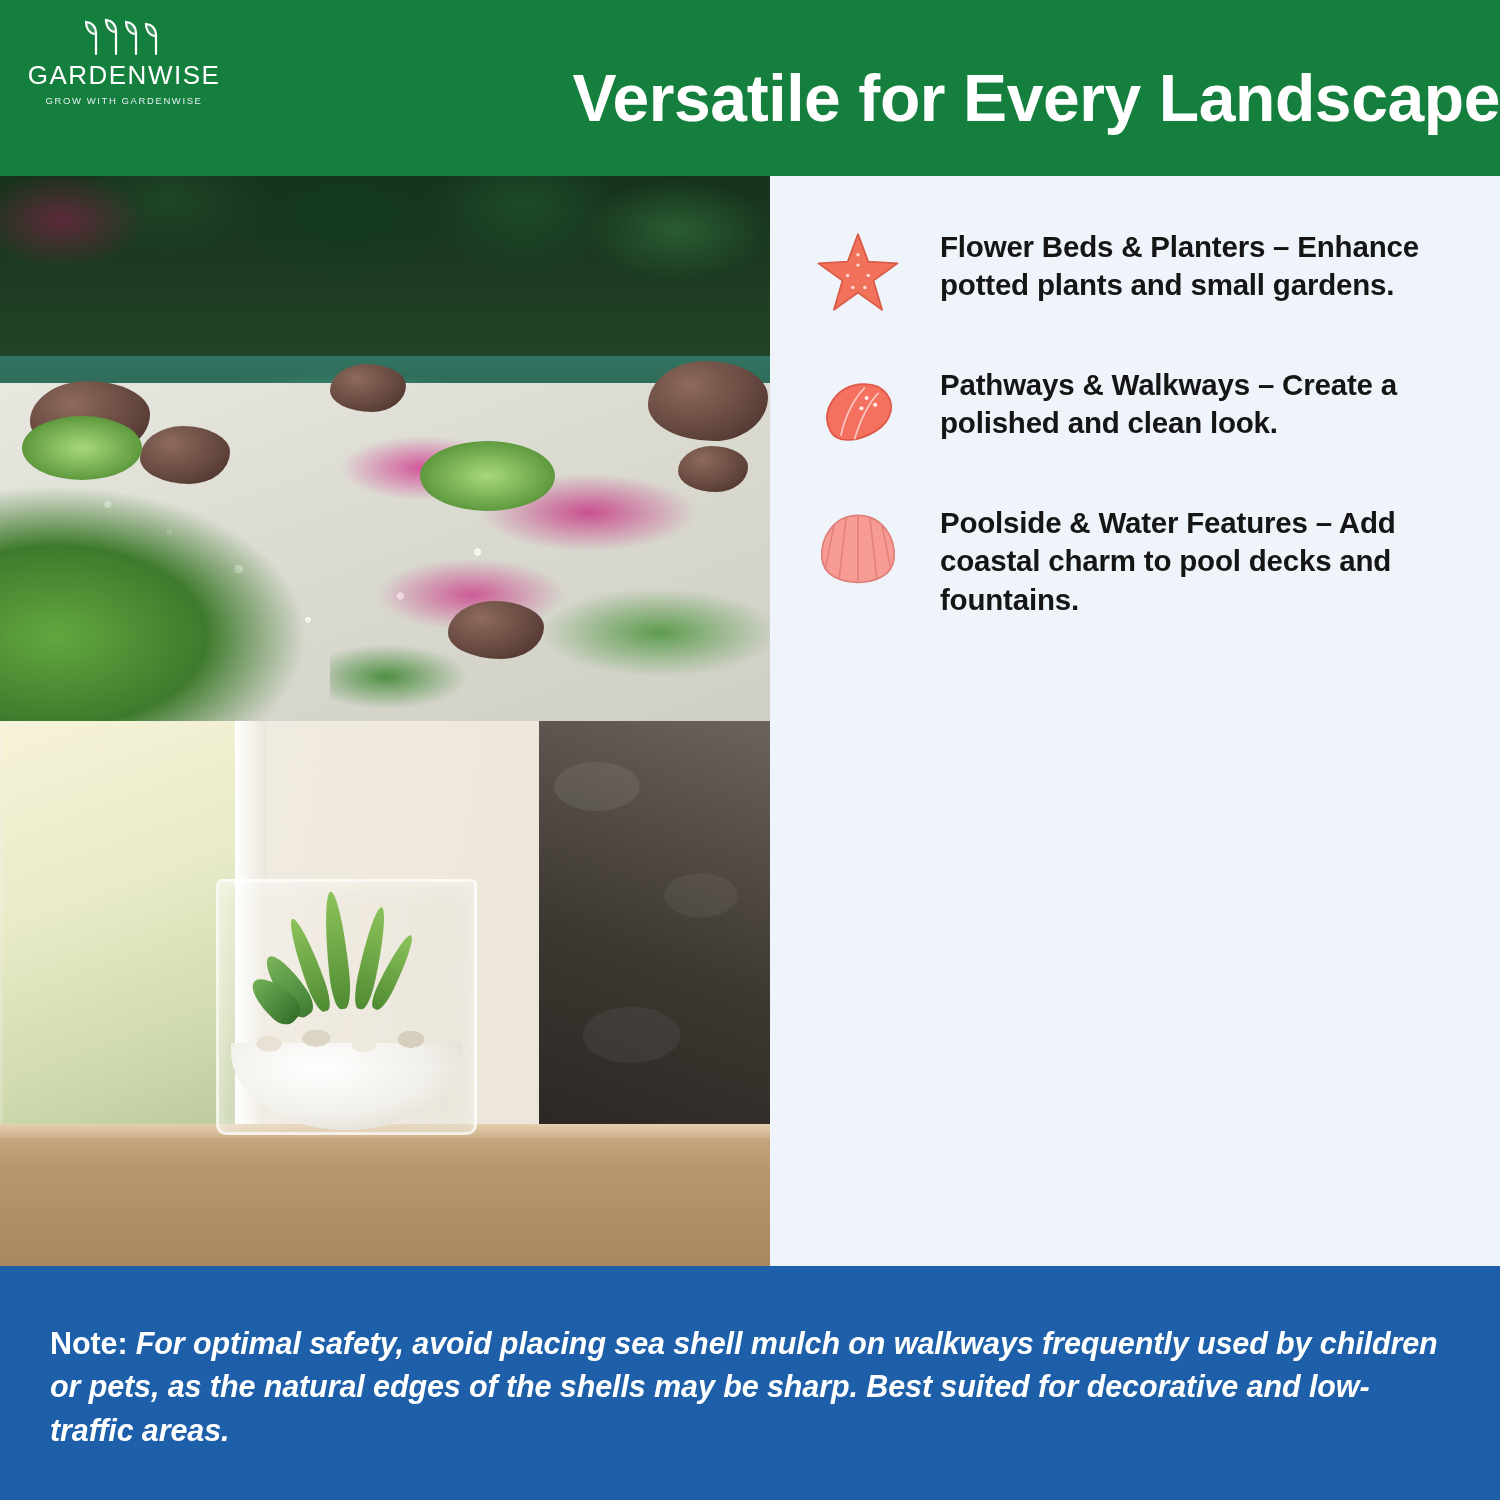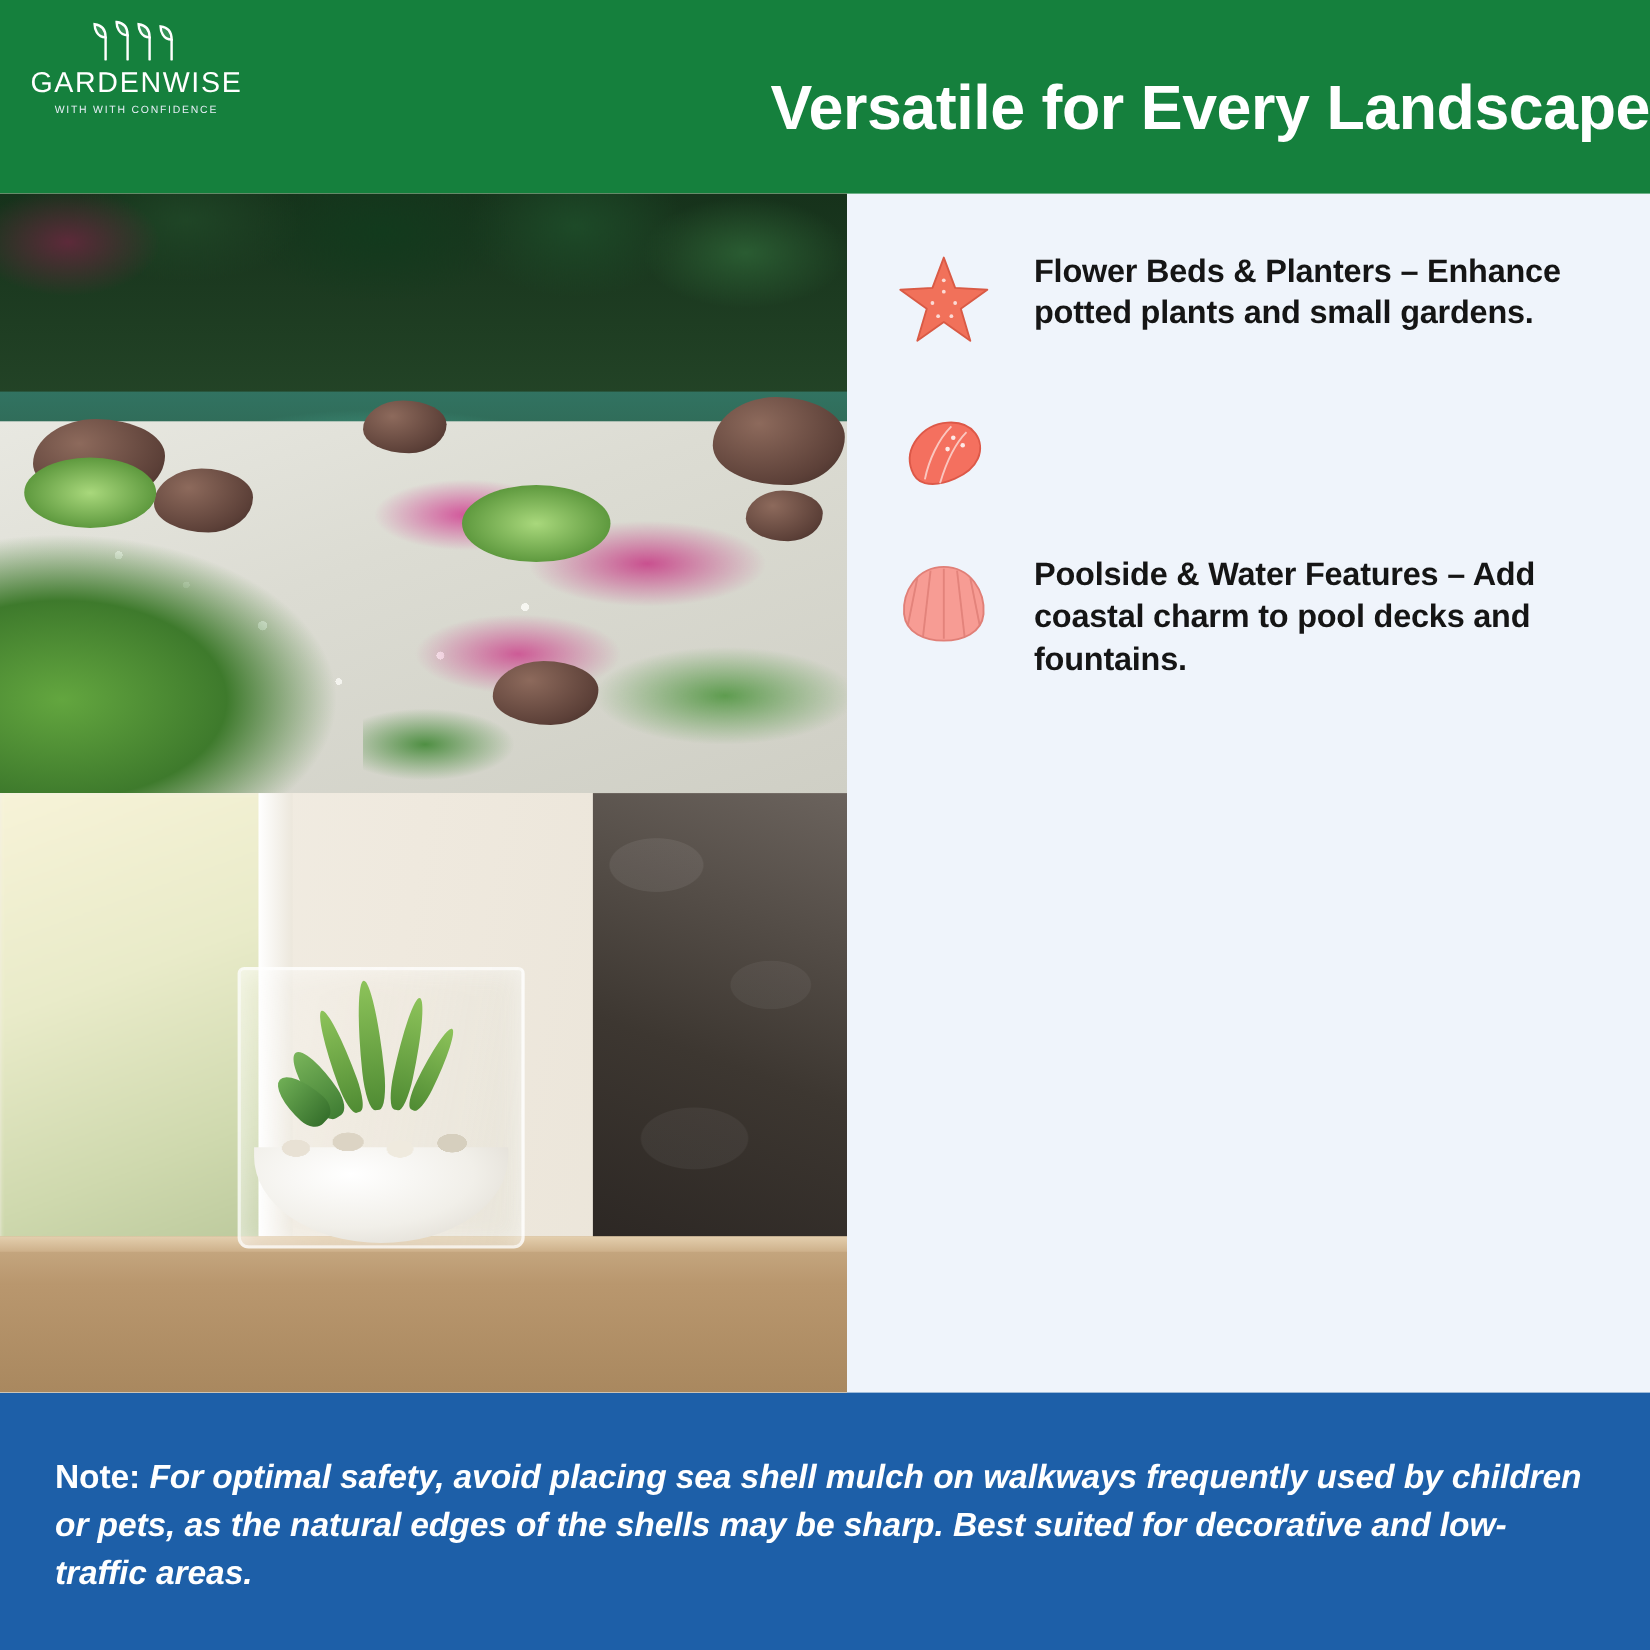--- a/index.html
+++ b/index.html
@@ -53,21 +53,21 @@
     color: #ffffff;
   }
   .logo-tag {
     font-size: 9.5px;
     letter-spacing: 1.6px;
     margin-top: 7px;
     color: #e7eef7;
   }
   .header-title {
     color: #ffffff;
-    font-size: 57px;
+    font-size: 66px;
     font-weight: bold;
     letter-spacing: -0.4px;
     text-align: center;
     margin-left: 60px;
     margin-top: 20px;
   }
 
   
   .body {
     flex: 1 1 auto;
@@ -276,21 +276,21 @@
             <path d="M34 36 L34 14"></path>
             <path d="M34 14 C26 14 24 6 24 2 C32 3 34 9 34 14Z" fill="#ffffff" fill-opacity="0.15"></path>
             <path d="M54 36 L54 16"></path>
             <path d="M54 16 C46 16 44 8 44 4 C52 5 54 11 54 16Z" fill="#ffffff" fill-opacity="0.15"></path>
             <path d="M74 36 L74 18"></path>
             <path d="M74 18 C66 18 64 10 64 6 C72 7 74 13 74 18Z" fill="#ffffff" fill-opacity="0.15"></path>
           </g>
         </svg>
       </div>
       <div class="logo-name">GARDENWISE</div>
-      <div class="logo-tag">WITH WITH CONFIDENCE</div>
+      <div class="logo-tag">GROW WITH GARDENWISE</div>
     </div>
     <h1 class="header-title">Versatile for Every Landscape</h1>
   </div>
 
   <div class="body">
 
     <div class="images">
 
       <div class="photo photo-garden">
         <div class="pg-sky"></div>
@@ -357,20 +357,21 @@
               <path d="M30 80 C34 60 44 38 58 24"></path>
               <path d="M46 84 C52 64 62 42 74 30"></path>
             </g>
             <g fill="#ffffff" opacity="0.85">
               <circle cx="60" cy="36" r="2.4"></circle>
                 <circle cx="70" cy="44" r="2.4"></circle>
               <circle cx="54" cy="48" r="2.4"></circle>
             </g>
           </svg>
         </div>
+        <div class="feature-text">Pathways &amp; Walkways – Create a polished and clean look.</div>
       </div>
 
       <div class="feature">
         <div class="feature-icon">
           <svg width="86" height="86" viewBox="0 0 100 100" aria-hidden="true">
             <path d="M50 12 C78 12 94 38 92 62 C90 82 70 90 50 90 C30 90 10 82 8 62 C6 38 22 12 50 12 Z" fill="#F79C94" stroke="#E07F77" stroke-width="2"></path>
             <g stroke="#E07F77" stroke-width="2" fill="none" opacity="0.85">
               <path d="M50 14 L50 88"></path>
               <path d="M36 16 L28 86"></path>
               <path d="M64 16 L72 86"></path>

